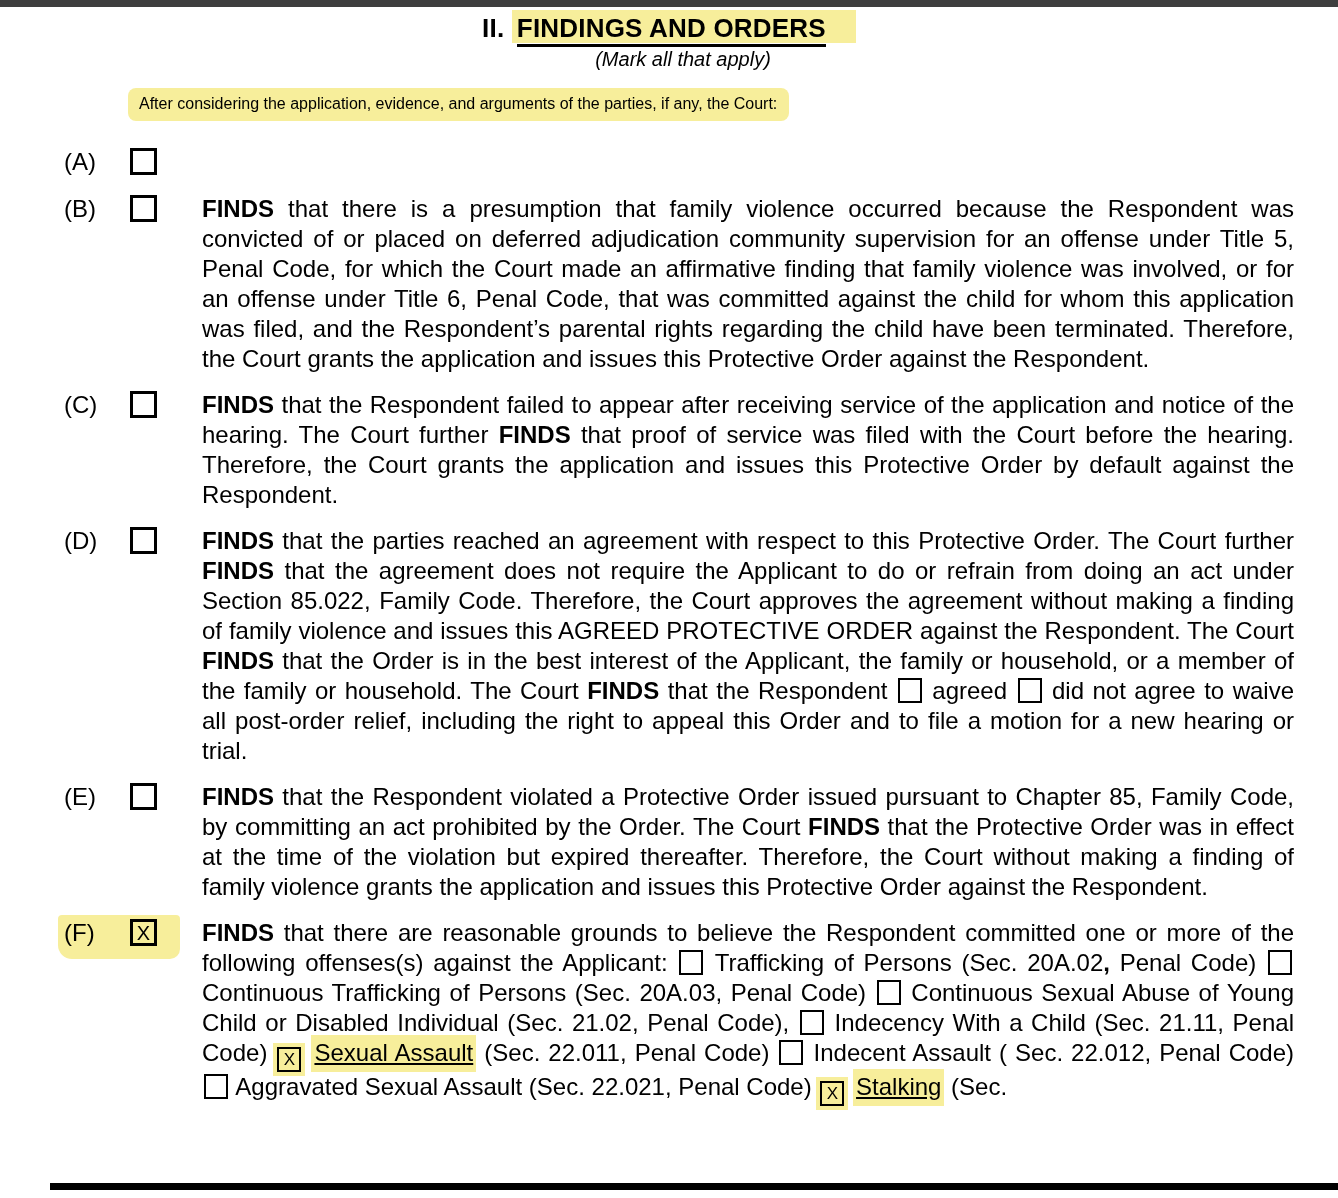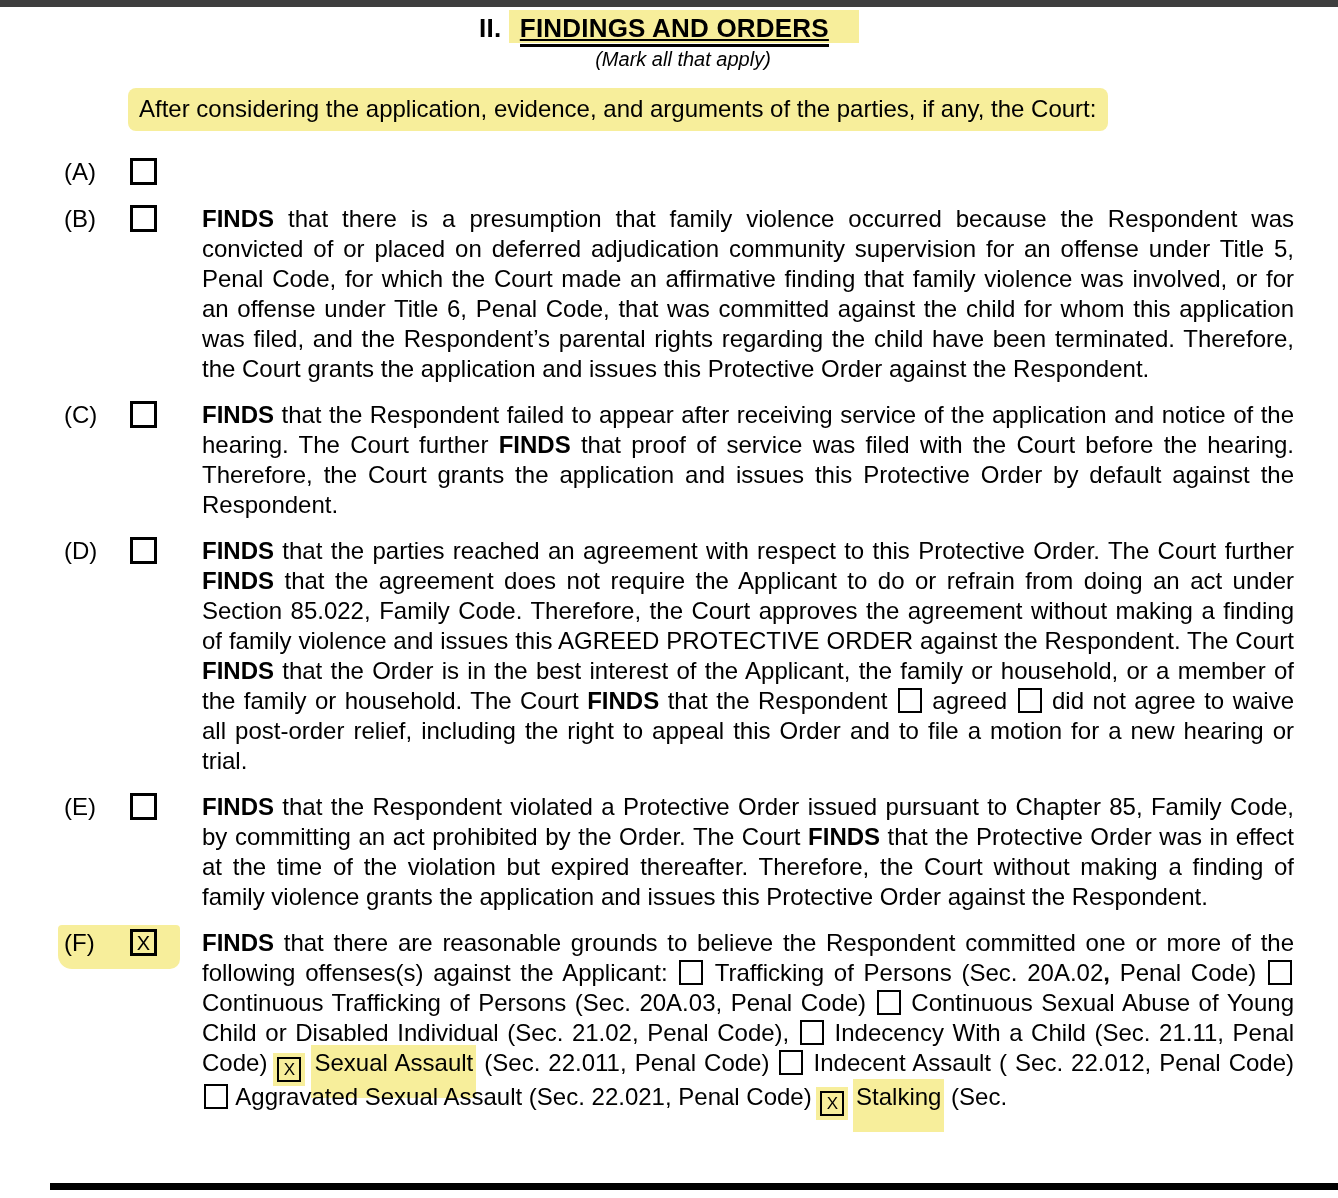--- a/index.html
+++ b/index.html
@@ -8,25 +8,25 @@
     width:1338px; height:1198px;
     position:relative; overflow:hidden;
     font-family:"Liberation Sans","DejaVu Sans",sans-serif;
     color:#000;
   }
   .top-bar { position:absolute; top:0; left:0; width:1338px; height:7px; background:#3e3e3e; }
   .bottom-rule { position:absolute; top:1183px; left:50px; right:0; height:7px; background:#000; }
 
   .header { text-align:center; padding-top:13px; }
   .title-line { font-size:26px; font-weight:bold; letter-spacing:0.2px; }
-  .title-hl { background:var(--hl); padding:3px 30px 0 11px;text-decoration:underline; }
+  .title-hl { background:var(--hl); padding:3px 30px 0 5px; }
   .title-underline { border-bottom:3px solid #000; padding-bottom:1px; }
   .subtitle { font-size:20px; font-style:italic; margin-top:4px;margin-left:28px; }
 
-  .intro { margin:24px 0 8px 128px; font-size:24px; }
+  .intro { margin:24px 0 8px 128px; font-size:16px; }
   .intro-hl {
     background:var(--hl); padding:7px 12px 9px 11px; border-radius:8px;
   }
 
   .findings { margin-top:34px; padding:0 44px 0 64px; }
   .item-row {
     display:grid; grid-template-columns:66px 72px 1fr;
     font-size:24px; line-height:30px;
     margin-bottom:16px;
     position:relative;
@@ -48,21 +48,21 @@
   .item-text { text-align:justify; }
   .item-text b { font-weight:bold; }
   .inline-cb {
     display:inline-block; width:24px; height:25px;
     border:2px solid #000;
     text-align:center; line-height:21px; font-size:17px;
     vertical-align:-4px;
     margin:0 2px;
   }
   .cb-hl { box-shadow:0 0 0 4px var(--hl); background:var(--hl); }
-  .txt-hl { background:var(--hl); padding:4px 3px 22px 3px; }
+  .txt-hl { background:var(--hl); padding:4px 3px 6px 3px;text-decoration:underline; }
 </style>
 </head>
 <body>
 
 <div class="top-bar"></div>
 
 <div class="header">
   <div class="title-line">
     <span>II.</span>
     <span class="title-hl"><span class="title-underline">FINDINGS AND ORDERS</span></span>

